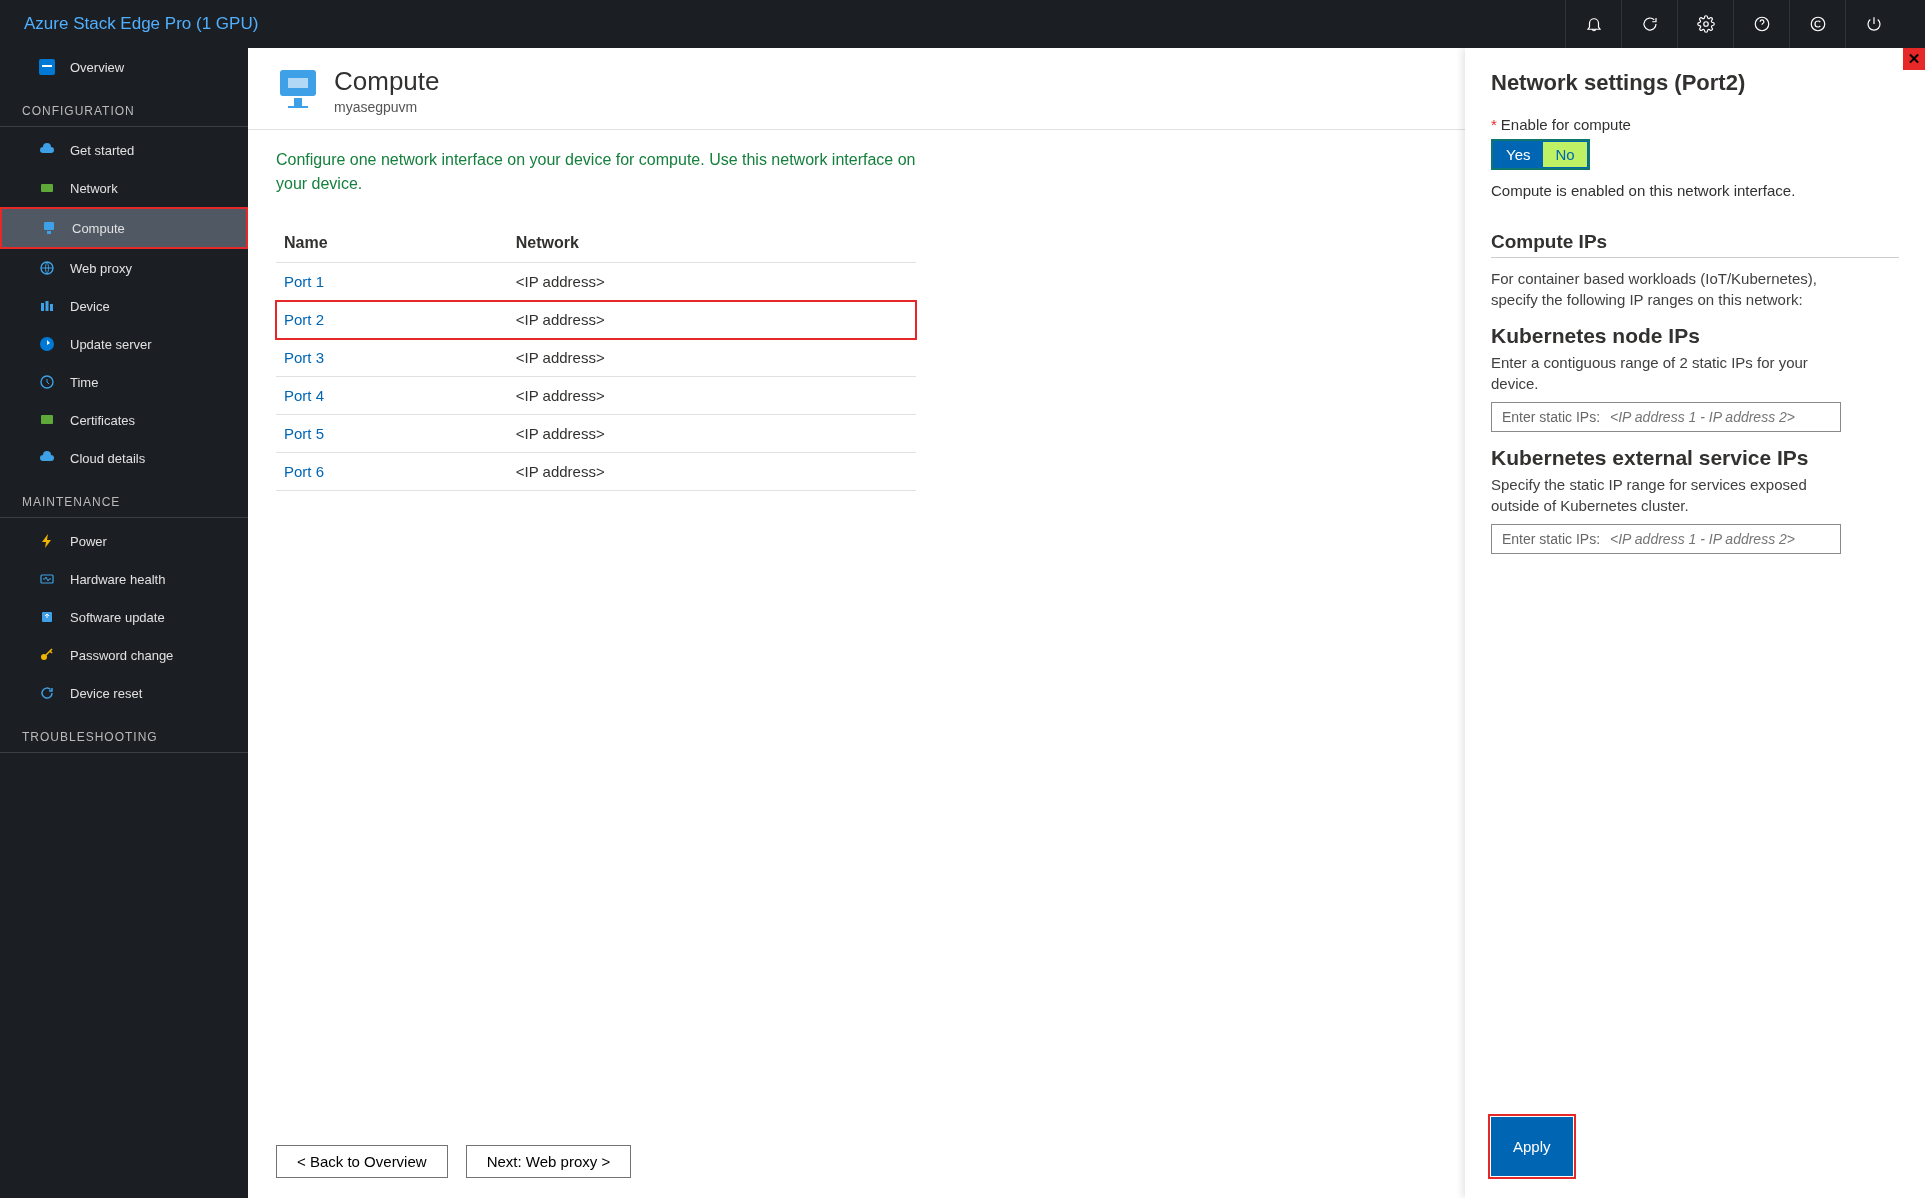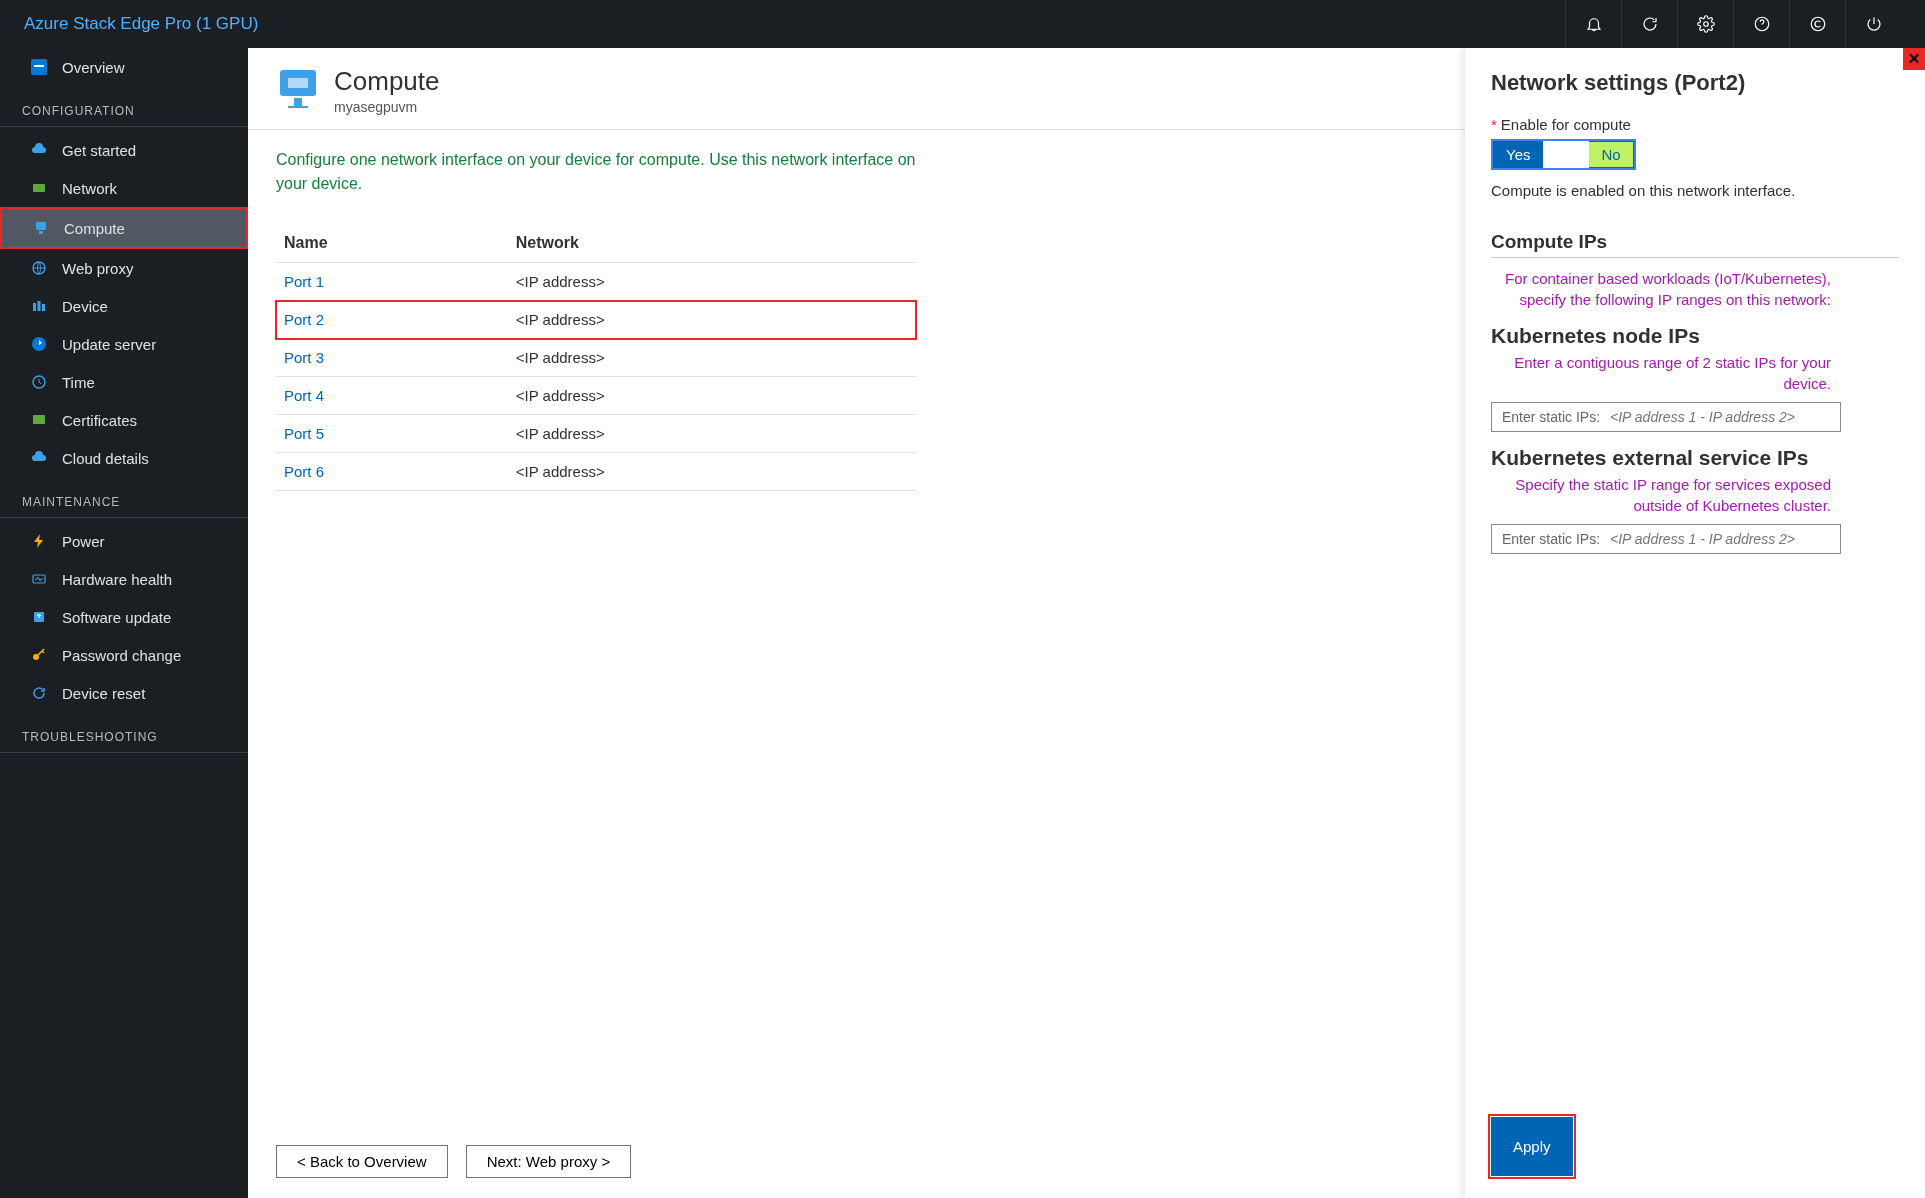--- a/index.html
+++ b/index.html
@@ -10,21 +10,21 @@
 .topbar-title { color: #50b0ff; font-size: 17px; font-weight: 400; flex: 1; }
 .topbar-icons { display: flex; gap: 0; }
 .topbar-icon { width: 56px; height: 48px; display: flex; align-items: center; justify-content: center; cursor: pointer; border-left: 1px solid #2f343a; }
 .topbar-icon svg { width: 18px; height: 18px; stroke: #fff; fill: none; }
 
 
 .shell { display: flex; height: calc(100vh - 48px); }
 
 
 .sidebar { width: 248px; background: #1b1f23; color: #e1e1e1; overflow-y: auto; padding-bottom: 20px; flex-shrink: 0; }
-.nav-item { display: flex; align-items: center; padding: 10px 30px; cursor: pointer; font-size: 15px; color: #e1e1e1; }
+.nav-item { display: flex; align-items: center; padding: 10px 38px; cursor: pointer; font-size: 13px; color: #e1e1e1; }
 .nav-item.active { background: #505863; border: 2px solid #e62828; }
 .nav-icon { width: 18px; height: 18px; margin-right: 14px; display: flex; align-items: center; justify-content: center; flex-shrink: 0; }
 .nav-icon svg { width: 16px; height: 16px; }
 .nav-section { padding: 18px 22px 8px; font-size: 12px; color: #bababa; letter-spacing: 1px; border-bottom: 1px solid #3a3f46; margin-bottom: 4px; }
 
 
 .main { flex: 1; display: flex; flex-direction: column; overflow: hidden; position: relative; }
 .page-header { display: flex; align-items: flex-start; padding: 18px 28px 14px; border-bottom: 1px solid #e1e1e1; }
 .page-icon { width: 44px; height: 44px; margin-right: 14px; }
 .page-title { font-size: 26px; font-weight: 400; color: #323130; margin-bottom: 2px; }
@@ -43,29 +43,29 @@
 .page-footer { padding: 14px 28px 20px; display: flex; gap: 18px; }
 .page-footer button { background: #fff; border: 1px solid #737373; padding: 7px 20px; font-size: 15px; cursor: pointer; }
 
 
 .panel { position: absolute; top: 0; right: 0; width: 460px; height: 100%; background: #fff; box-shadow: -2px 0 8px rgba(0,0,0,0.12); padding: 22px 26px; overflow-y: auto; display: flex; flex-direction: column; }
 .panel-close { position: absolute; top: 0; right: 0; width: 22px; height: 22px; background: #e62828; color: #000; font-weight: bold; display: flex; align-items: center; justify-content: center; cursor: pointer; font-size: 15px; }
 .panel-title { font-size: 22px; font-weight: 600; margin-bottom: 20px; }
 .panel-section { margin-bottom: 18px; }
 .required-star { color: #e62828; margin-right: 4px; }
 .field-label { font-size: 15px; margin-bottom: 6px; }
-.toggle-group { display: inline-flex; border: 2px solid #3b82f6; gap: 46px; }
+.toggle-group { display: inline-flex; border: 2px solid #0f766e; }
 .toggle-btn { padding: 4px 12px; font-size: 15px; border: 1px solid #0065b3; border-left: none; background: #bef264; color: #0065b3; cursor: pointer; }
 .toggle-btn:first-child { border-left: 1px solid #0065b3; }
 .toggle-btn.selected { background: #0065b3; color: #fff; }
 .status-text { font-size: 15px; margin-top: 12px; }
 
 .panel h3 { font-size: 19px; font-weight: 600; border-bottom: 1px solid #ccc; padding-bottom: 4px; margin: 14px 0 10px; }
 .panel h4 { font-size: 21px; font-weight: 600; margin-top: 14px; margin-bottom: 4px; }
-.help { font-size: 15px; color: #a21caf; line-height: 1.4; max-width: 340px; text-align: right; }
+.help { font-size: 15px; color: #404040; line-height: 1.4; max-width: 340px; }
 
 .ip-field { border: 1px solid #8a8a8a; padding: 6px 10px; margin-top: 8px; width: 350px; display: flex; align-items: center; gap: 10px; }
 .ip-field .lbl { color: #666; font-size: 14px; }
 .ip-field input { border: none; outline: none; font-size: 14px; color: #555; flex: 1; font-style: italic; }
 
 .panel-footer { margin-top: auto; padding-top: 20px; }
 .apply-btn { background: #0065b3; color: #fff; border: none; padding: 21px 22px; font-size: 15px; cursor: pointer; outline: 2px solid #e62828; outline-offset: 1px; }
 </style>
 </head>
 <body>

